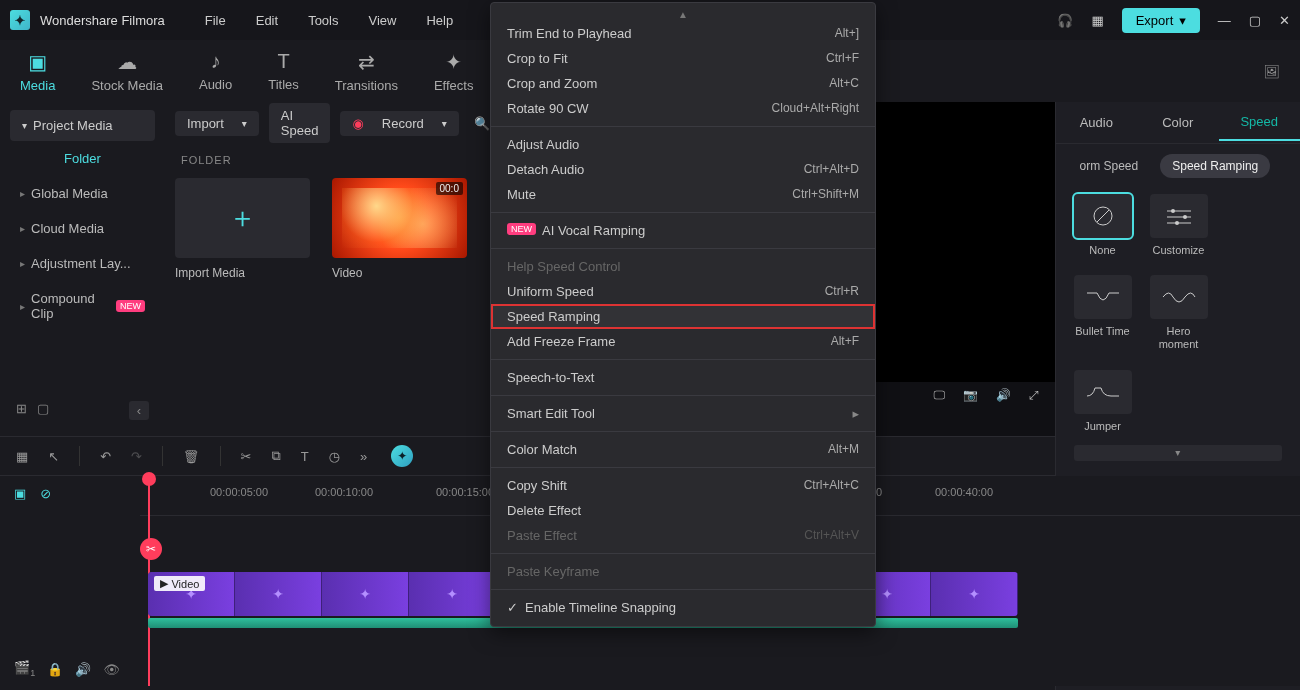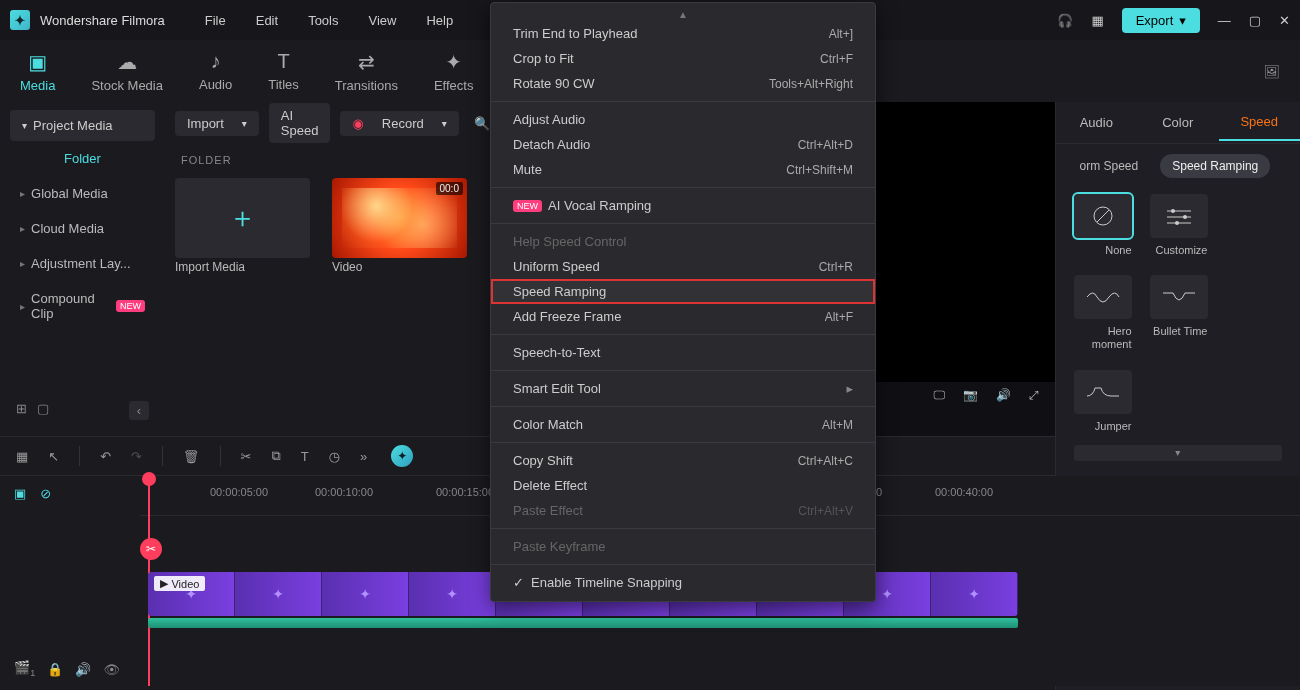--- a/index.html
+++ b/index.html
@@ -30,35 +30,35 @@
 .center-bar { display:flex; gap:10px; align-items:center; height:42px; }
 .pill { background:#2a2a30; padding:5px 12px; border-radius:4px; color:#ccc; display:flex;align-items:center;gap:18px; }
 .search-ic { color:#888; margin-left:6px; }
 .folder-label { color:#888; font-size:11px; margin:10px 0 12px 6px; letter-spacing:1px; }
 .thumbs { display:flex; gap:22px; }
 .thumb { width:135px; }
 .thumb-box { width:135px; height:80px; background:#2a2a30; border-radius:4px; display:flex;align-items:center;justify-content:center;color:#4cdde0;font-size:28px;position:relative; }
 .thumb-video { background: radial-gradient(circle at 50% 50%, #ff8a2a 0%, #ff4a1a 40%, #a81700 100%); position:relative; overflow:hidden; }
 .thumb-video::before { content:""; position:absolute; inset:10px; background:radial-gradient(circle at 30% 30%, rgba(255,230,150,.9) 0%, rgba(255,130,40,.2) 40%, transparent 60%), radial-gradient(circle at 70% 60%, rgba(255,200,120,.7) 0%, transparent 50%); }
 .thumb-dur { position:absolute; top:4px; right:4px; background:rgba(0,0,0,.6); color:#eee; font-size:10px; padding:1px 4px; border-radius:2px; }
-.thumb-label { color:#bbb; font-size:12px; margin-top:2px; }
+.thumb-label { color:#bbb; font-size:12px; margin-top:8px; }
 .preview { width:546px; background:#101014; position:relative; }
 .preview-canvas { height:280px; background:#000; }
 .preview-bar { display:flex; align-items:center; gap:10px; padding:6px 16px; color:#ccc; font-size:12px; }
 .preview-bar .time-sep { color:#666; }
 .preview-icons { margin-left:auto; display:flex; gap:18px; color:#bbb; }
 .inspector { width:254px; background:#1e1e24; border-left:1px solid #2a2a30; }
 .insp-tabs { display:flex; height:42px; align-items:center; border-bottom:1px solid #2a2a30; }
 .insp-tab { flex:1; text-align:center; color:#bbb; padding:10px 0; cursor:pointer; }
-.insp-tab.active { color:#f97316; border-bottom:2px solid #4cdde0; }
+.insp-tab.active { color:#14b8a6; border-bottom:2px solid #4cdde0; }
 .speed-tabs { display:flex; gap:10px; padding:10px 12px; }
 .speed-chip { padding:5px 12px; border-radius:12px; color:#bbb; font-size:12px; }
 .speed-chip.active { background:#3a3a42; color:#eee; }
 .presets { display:flex; flex-wrap:wrap; gap:18px; padding:6px 18px; }
-.preset { width:58px; text-align:right; }
+.preset { width:58px; text-align:center; }
 .preset-box { width:58px; height:44px; background:#2a2a30; border-radius:4px; display:flex;align-items:center;justify-content:center;color:#ddd; }
 .preset-box.sel { outline:2px solid #4cdde0; }
 .preset-label { font-size:11px; color:#bbb; margin-top:6px; line-height:1.2; }
 .insp-expand { margin:6px 18px; background:#2a2a30; height:16px; border-radius:3px; display:flex;align-items:center;justify-content:center;color:#888;font-size:10px; }
 .insp-bottom { position:absolute; bottom:10px; right:10px; display:flex; gap:12px; align-items:center; }
 .btn-reset { background:#2a2a30; padding:6px 16px; border-radius:4px; color:#ddd; }
 .btn-kf { background:#2a2a30; padding:6px 14px; border-radius:4px; color:#ddd; position:relative; }
 .btn-kf .nb { position:absolute; top:-8px; right:-8px; background:#ff3d7f; color:#fff; font-size:9px; padding:1px 4px; border-radius:6px; }
 .toolbar { height:40px; display:flex; align-items:center; padding:0 16px; gap:20px; color:#999; border-top:1px solid #2a2a30; border-bottom:1px solid #2a2a30; }
 .toolbar .sep { width:1px; height:20px; background:#333; }
@@ -75,21 +75,21 @@
 .ruler-tick { position:absolute; top:10px; font-size:11px; color:#888; }
 .playhead { position:absolute; top:0; bottom:0; width:2px; background:#ff3d5c; left:8px; }
 .playhead-head { position:absolute; top:-4px; left:-6px; width:14px; height:14px; background:#ff3d5c; border-radius:50%; }
 .scissor { position:absolute; top:62px; left:0px; width:22px; height:22px; background:#ff3d5c; border-radius:50%; display:flex;align-items:center;justify-content:center;color:#fff;font-size:12px; }
 .track { position:absolute; left:8px; top:96px; height:44px; right:18px; }
 .clip { position:absolute; top:0; left:0; height:44px; width:870px; background:#3a2a6a; border-radius:4px; overflow:hidden; display:flex; }
 .clip-label { position:absolute; left:6px; top:4px; background:rgba(255,255,255,.9); color:#222; padding:1px 6px; font-size:11px; border-radius:2px; display:flex;align-items:center;gap:3px; }
 .clip-audio { position:absolute; bottom:-12px; left:0; width:870px; height:10px; background:linear-gradient(#2fbf9c,#1f8f75); border-radius:2px; }
 .context-menu { position:absolute; left:490px; top:2px; width:386px; background:#2a2a2e; border:1px solid #3a3a40; border-radius:4px; padding:6px 0; z-index:100; box-shadow:0 6px 20px rgba(0,0,0,.5); }
 .cm-scroll { text-align:center; color:#777; font-size:10px; height:12px; }
-.cm-item { display:flex; padding:5px 22px; color:#ccc; font-size:13px; cursor:pointer; align-items:center; }
+.cm-item { display:flex; padding:5px 16px; color:#ccc; font-size:13px; cursor:pointer; align-items:flex-start; }
 .cm-item.disabled { color:#666; }
 .cm-item.highlighted { outline:2px solid #d33; outline-offset:-2px; background:#323236; }
 .cm-shortcut { margin-left:auto; color:#aaa; font-size:12px; }
 .cm-item.disabled .cm-shortcut { color:#555; }
 .cm-sep { height:1px; background:#3a3a40; margin:5px 0; }
 .cm-new { background:#ff3d7f; color:#fff; font-size:9px; padding:1px 4px; border-radius:3px; margin-right:6px; }
 .cm-arrow { margin-left:auto; color:#888; }
 .cm-check { margin-right:6px; color:#ccc; width:12px; }
 svg.wave { width:40px;height:24px; }
 .purple-seg { width:10%; height:100%; background:linear-gradient(90deg,#5a2fb0,#7a3fe0); border-right:1px solid rgba(0,0,0,.3); display:flex;align-items:center;justify-content:center; }
@@ -266,32 +266,32 @@
               <circle cx="26" cy="13" r="2" fill="#ccc"></circle>
               <line x1="8" y1="19" x2="32" y2="19" stroke="#ccc"></line>
               <circle cx="18" cy="19" r="2" fill="#ccc"></circle>
             </svg>
           </div>
           <div class="preset-label">Customize</div>
         </div>
       <div class="preset">
           <div class="preset-box">
             <svg class="wave">
-              <path d="M4 12 Q10 4 14 12 Q20 22 26 12 Q32 4 36 12" stroke="#ccc" fill="none"></path>
+              <path d="M4 8 L14 8 Q20 22 26 8 L36 8" stroke="#ccc" fill="none"></path>
             </svg>
           </div>
-          <div class="preset-label">Hero moment</div>
+          <div class="preset-label">Bullet Time</div>
         </div>
       <div class="preset">
           <div class="preset-box">
             <svg class="wave">
-              <path d="M4 8 L14 8 Q20 22 26 8 L36 8" stroke="#ccc" fill="none"></path>
+              <path d="M4 12 Q10 4 14 12 Q20 22 26 12 Q32 4 36 12" stroke="#ccc" fill="none"></path>
             </svg>
           </div>
-          <div class="preset-label">Bullet Time</div>
+          <div class="preset-label">Hero moment</div>
         </div>
       <div class="preset">
           <div class="preset-box">
             <svg class="wave">
               <path d="M4 16 Q10 16 12 8 L18 8 Q20 16 28 16 L36 16" stroke="#ccc" fill="none"></path>
             </svg>
           </div>
           <div class="preset-label">Jumper</div>
         </div>
     </div>
@@ -395,22 +395,26 @@
   <div id="cm-body">
       <div class="cm-item">
         <span>Trim End to Playhead</span>
         <span class="cm-shortcut">Alt+]</span>
       </div>
       <div class="cm-item">
         <span>Crop to Fit</span>
         <span class="cm-shortcut">Ctrl+F</span>
       </div>
       <div class="cm-item">
+        <span>Crop and Zoom</span>
+        <span class="cm-shortcut">Alt+C</span>
+      </div>
+      <div class="cm-item">
         <span>Rotate 90 CW</span>
-        <span class="cm-shortcut">Tools+Alt+Right</span>
+        <span class="cm-shortcut">Cloud+Alt+Right</span>
       </div>
       <div class="cm-sep"></div>
       <div class="cm-item">
         <span>Adjust Audio</span>
       </div>
       <div class="cm-item">
         <span>Detach Audio</span>
         <span class="cm-shortcut">Ctrl+Alt+D</span>
       </div>
       <div class="cm-item">

